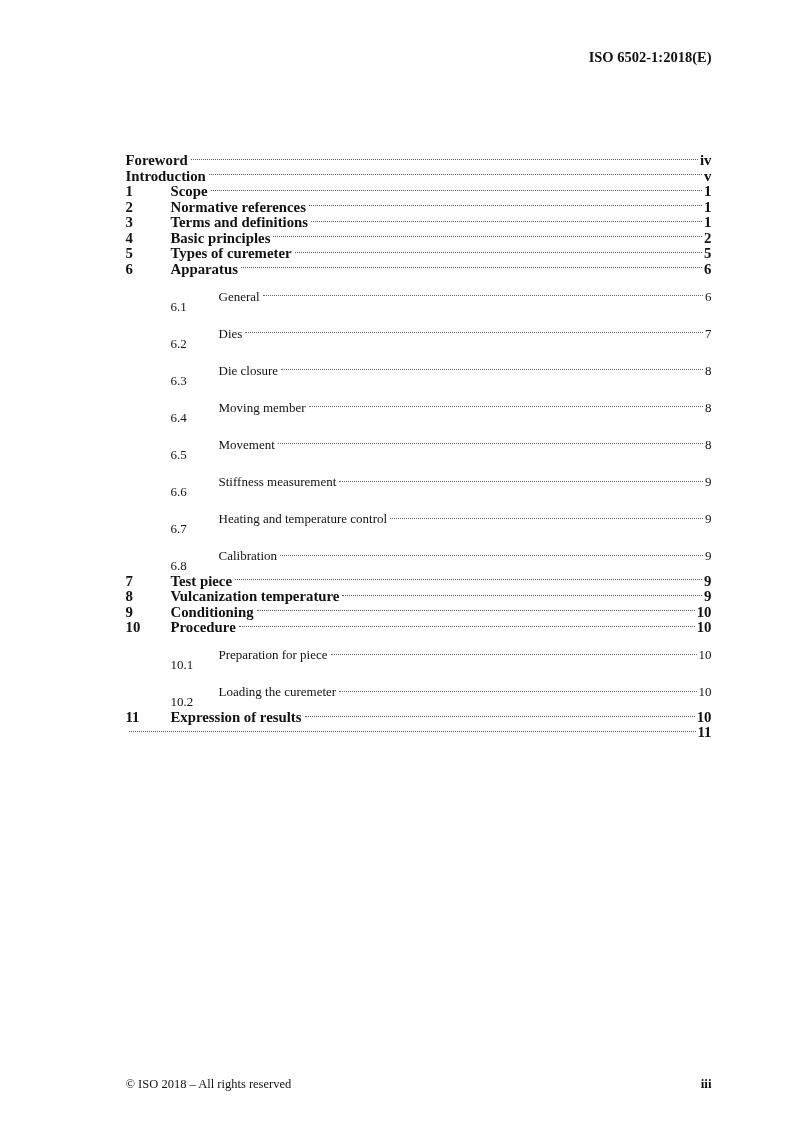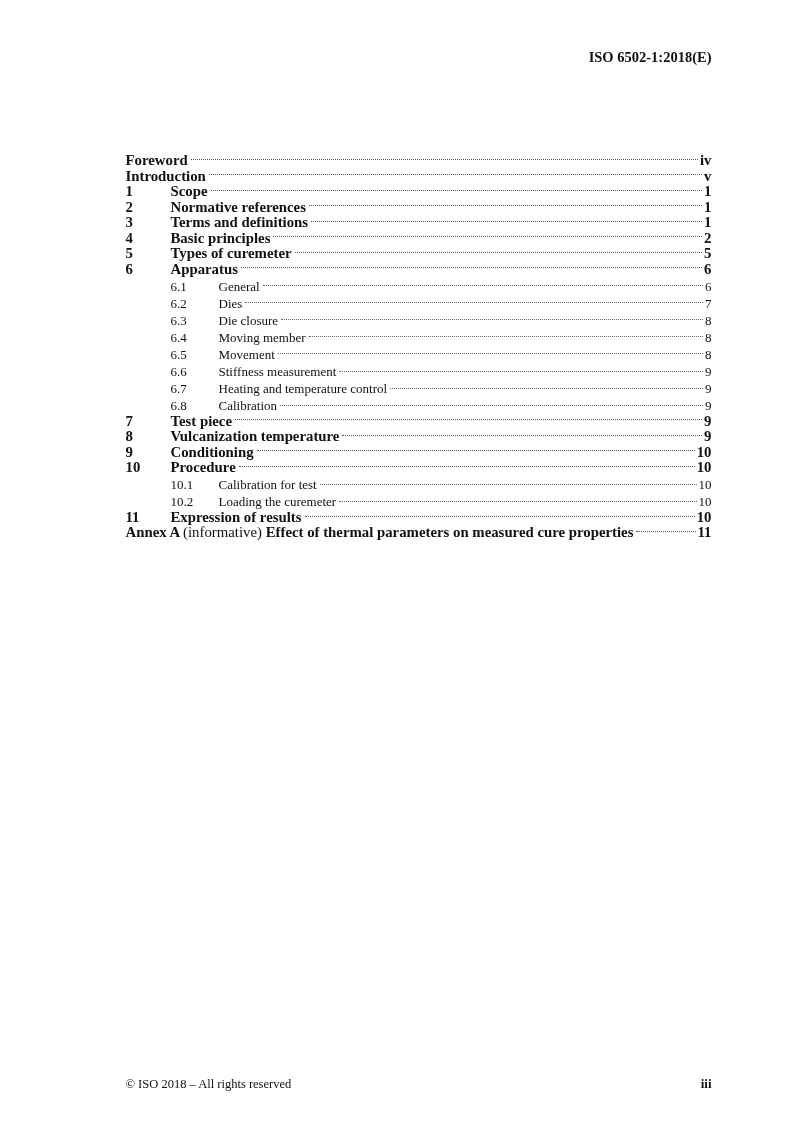--- a/index.html
+++ b/index.html
@@ -47,21 +47,21 @@
   }
   .toc-row.sub {
     font-size: 13px;
     font-weight: normal;
     line-height: 1.12;
     margin-top: 2.5px;
     padding-left: 45px;
   }
   .toc-row:first-child { margin-top: 0; }
   .toc-row .num { flex: 0 0 45px; }
-  .toc-row.sub .num { flex: 0 0 48px; }
+  .toc-row.sub .num { flex: 0 0 48px; margin-top: 20px; }
   .toc-row .lbl { white-space: nowrap; }
   .toc-row.annex .n { font-weight: normal; }
   .leader {
     flex: 1 1 auto;
     min-width: 8px;
     border-bottom: 1.5px dotted #555;
     margin: 0 2px 3px 3px;
   }
   .toc-row.sub .leader { border-bottom: 1.3px dotted #666; margin-bottom: 2.5px; }
   .pg { white-space: nowrap; }
@@ -199,38 +199,37 @@
         <span class="pg">10</span>
       </div>
       <div class="toc-row chapter">
         <span class="num">10</span>
         <span class="lbl">Procedure</span>
         <span class="leader"></span>
         <span class="pg">10</span>
       </div>
       <div class="toc-row sub">
         <span class="num">10.1</span>
-        <span class="lbl">Calibration for test</span>
+        <span class="lbl">Preparation for piece</span>
         <span class="leader"></span>
         <span class="pg">10</span>
       </div>
       <div class="toc-row sub">
         <span class="num">10.2</span>
         <span class="lbl">Loading the curemeter</span>
         <span class="leader"></span>
         <span class="pg">10</span>
       </div>
       <div class="toc-row chapter">
         <span class="num">11</span>
         <span class="lbl">Expression of results</span>
         <span class="leader"></span>
         <span class="pg">10</span>
       </div>
       <div class="toc-row annex">
-        <span class="lbl"><span class="b">Annex A </span><span class="n">(informative) </span><span class="b">Effect of thermal parameters on measured cure properties</span></span>
         <span class="leader"></span>
         <span class="pg">11</span>
       </div>
     </div>
 
   <div class="footer">
     <span>© ISO 2018 – All rights reserved</span>
     <span class="folio">iii</span>
   </div>
 

